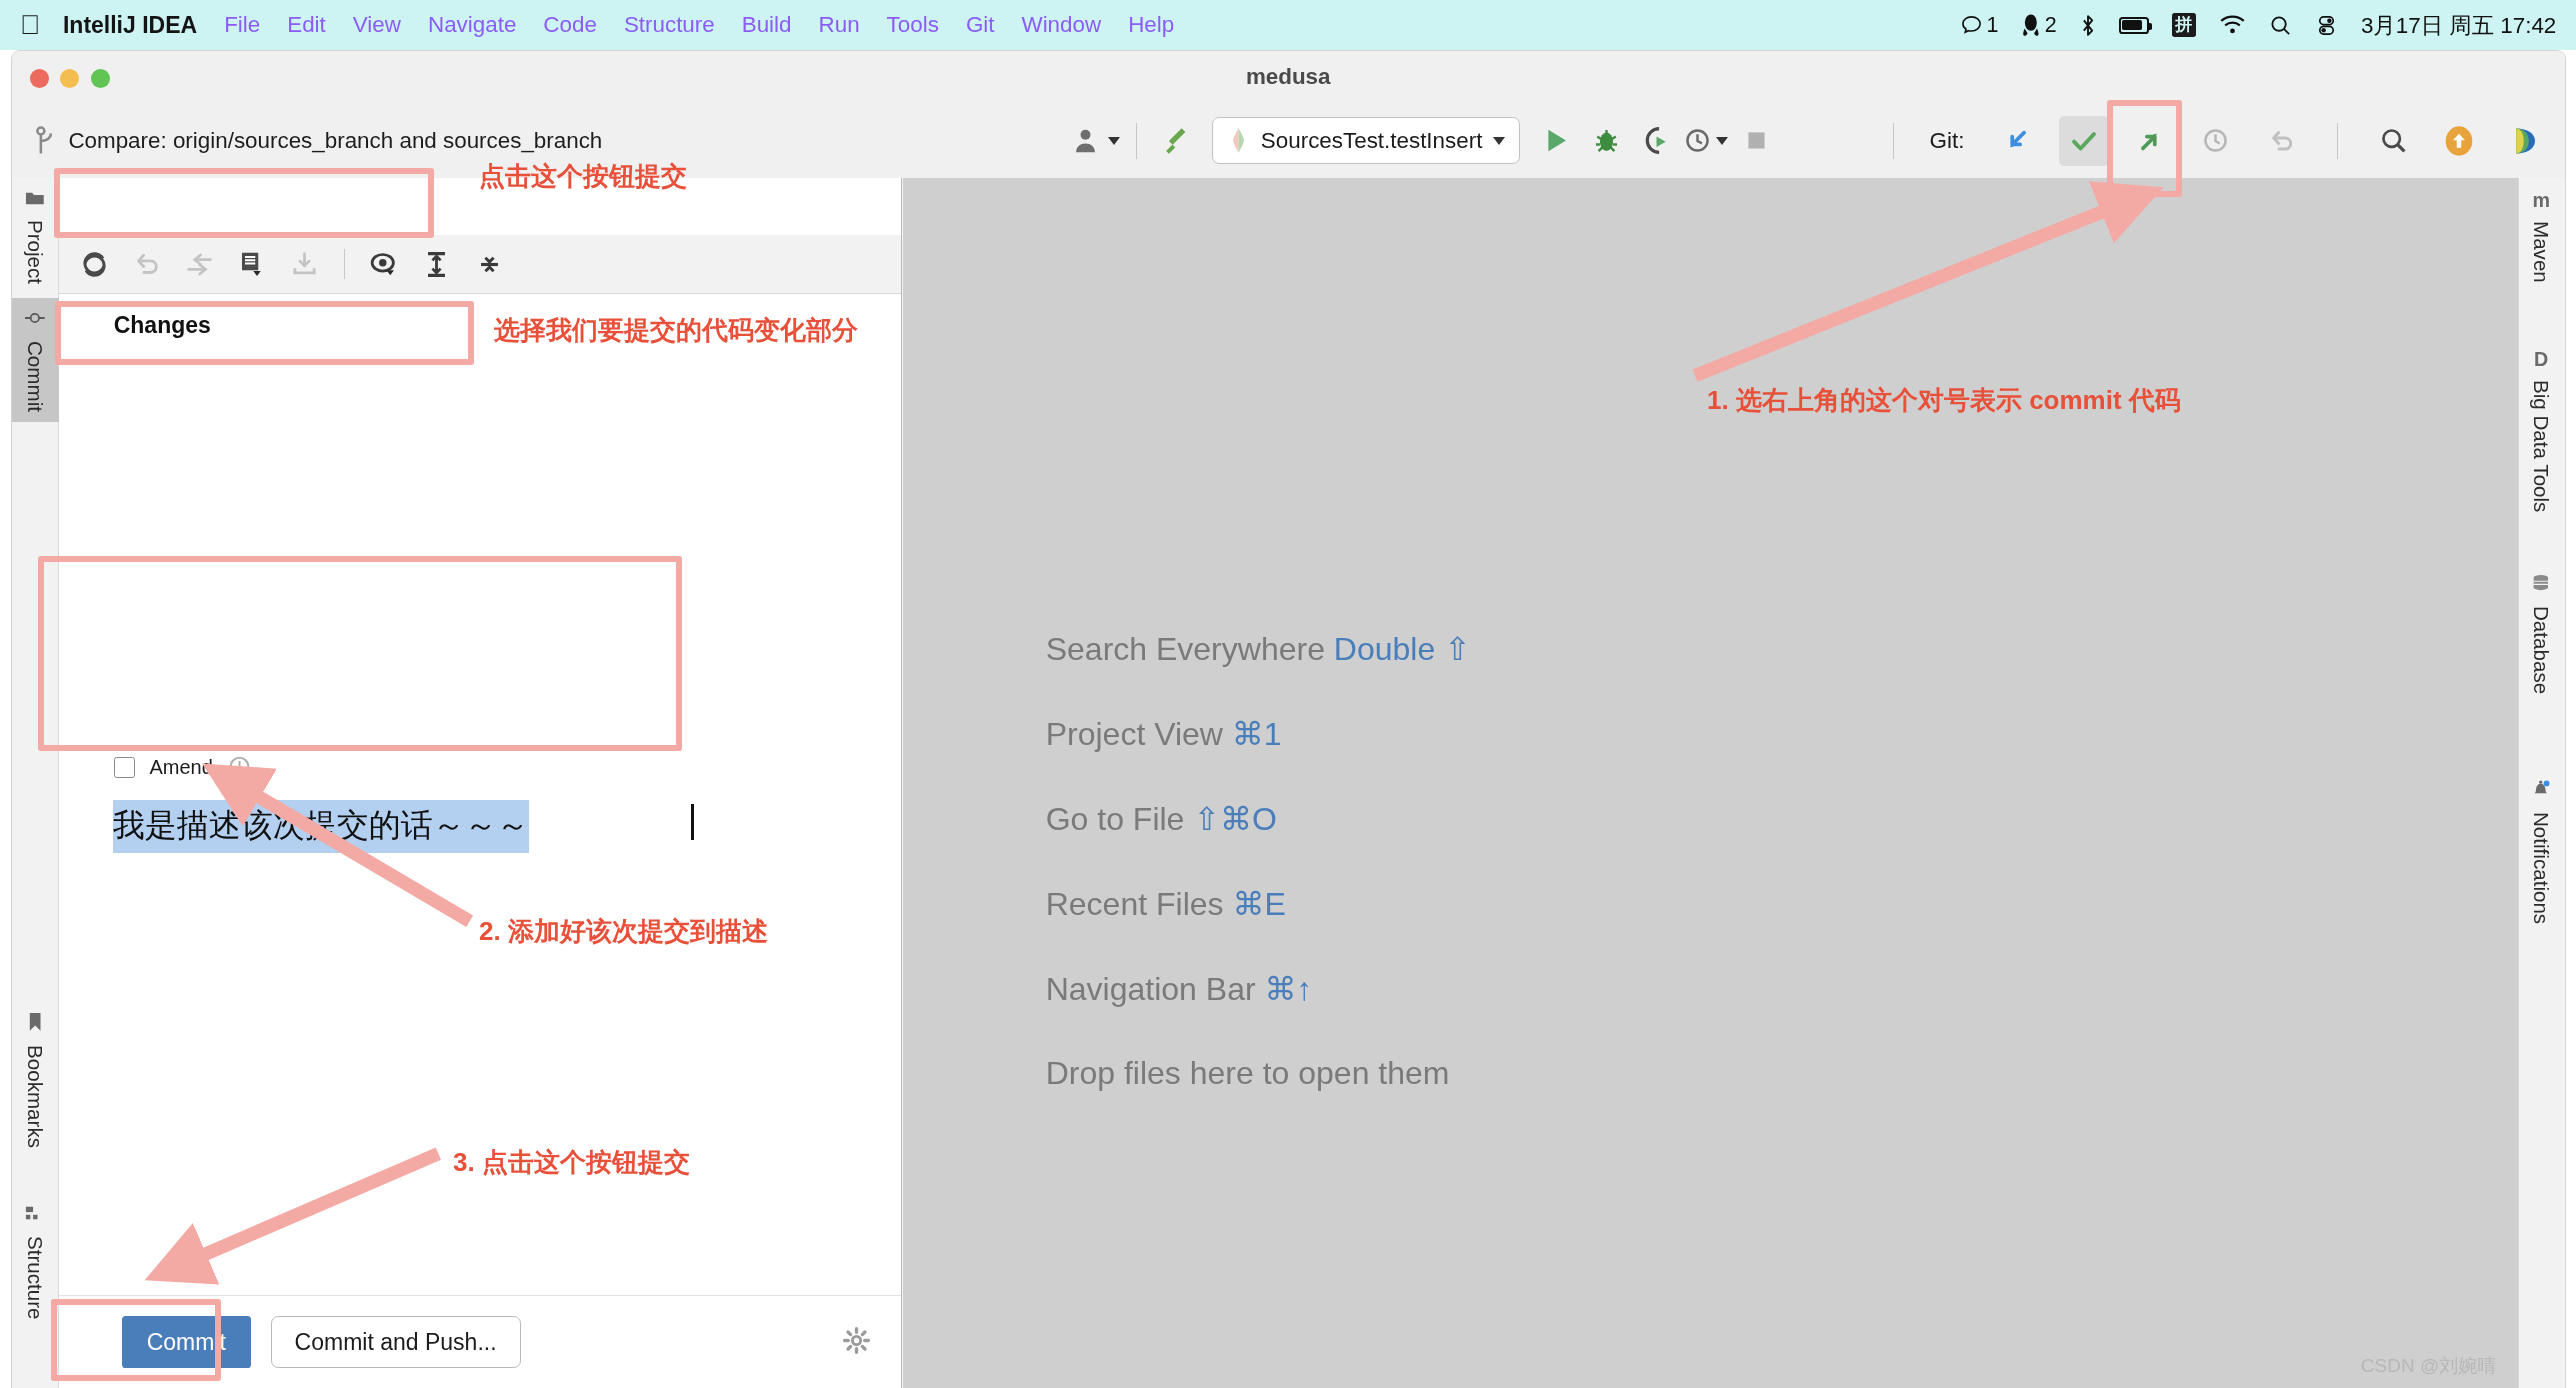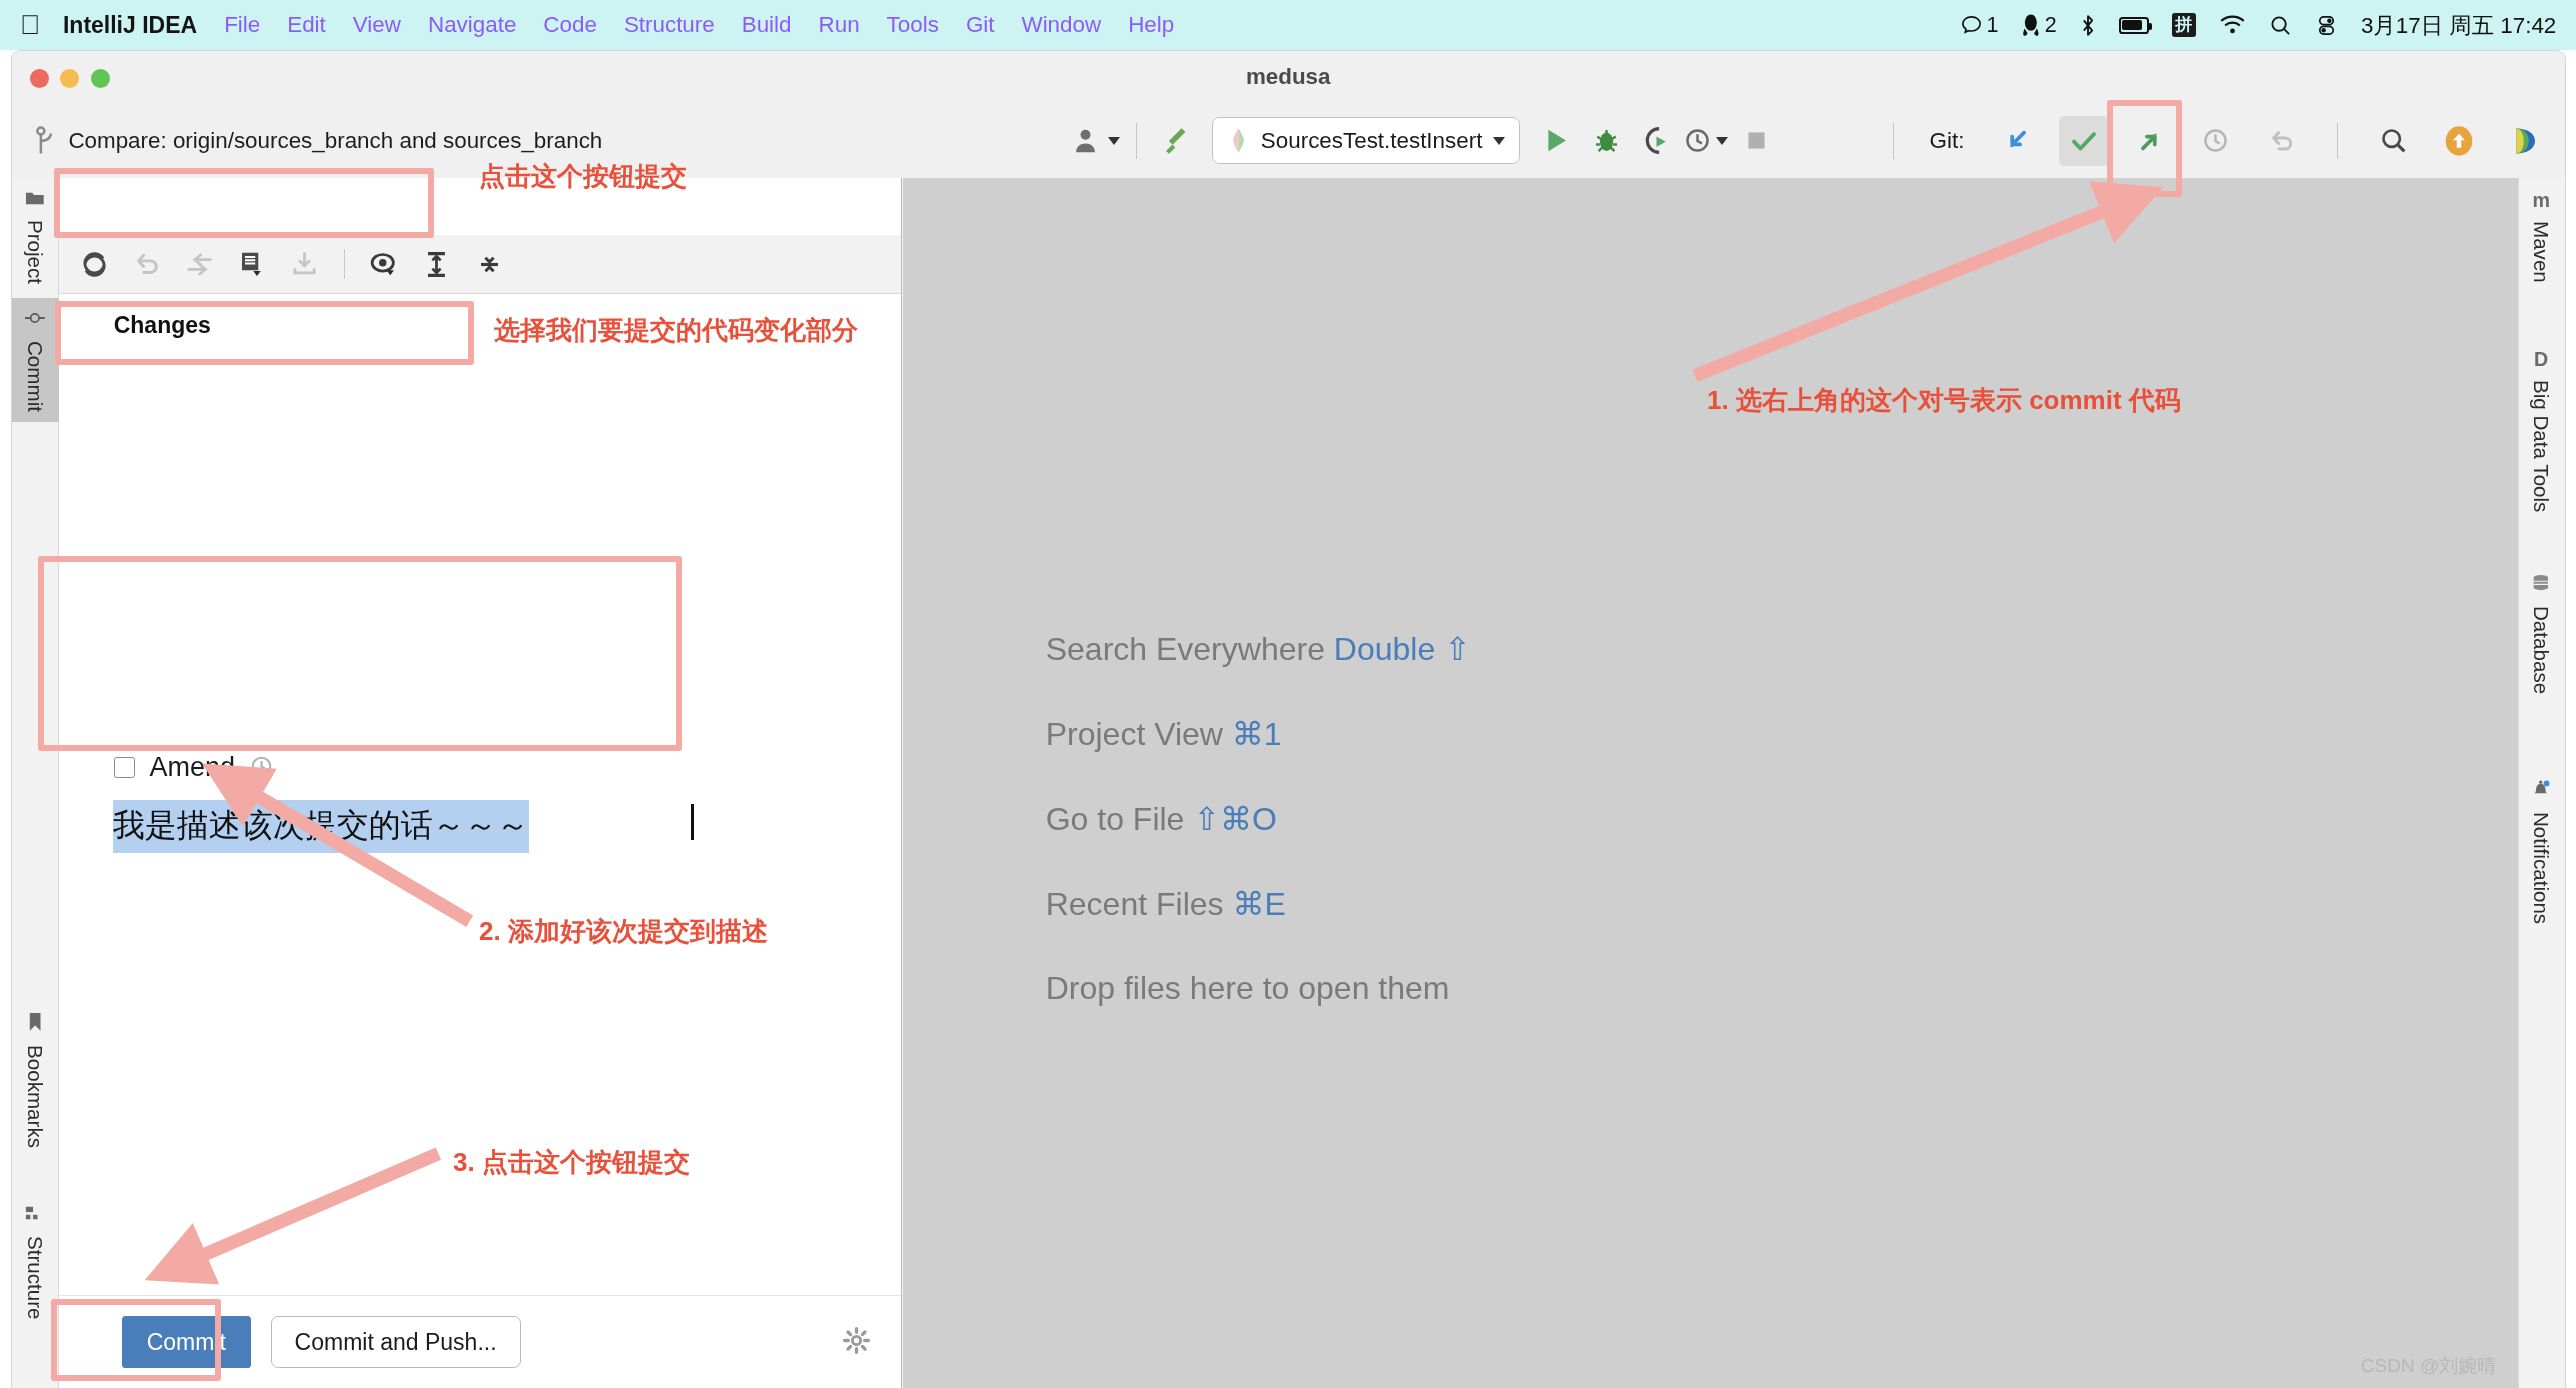--- a/index.html
+++ b/index.html
@@ -119,21 +119,21 @@
     position: absolute; left: 55px; top: 18px;
     font-size: 23px; font-weight: bold; color: #111;
   }
 
   .amend-row {
     position: absolute; left: 0; top: 564px; width: 100%; height: 52px;
     display: flex; align-items: center; gap: 14.3px; padding-left: 55px;
     background: #ffffff; border-bottom: 0.9px solid #dcdcdc;
   }
   .chk { width: 21.5px; height: 21.5px; border: 1.8px solid #8a8a8a; border-radius: 2.7px; background: #fff; }
-  .amend-label { font-size: 27px; color: #1b1b1b; }
+  .amend-label { font-size: 20px; color: #1b1b1b; }
 
   .msg-area {
     position: absolute; left: 0; top: 615px; width: 100%; height: 134px; background: #fff;
   }
   .msg-text {
     position: absolute; left: 54px; top: 7.2px;
     font-size: 32px; color: #111; background: #b4d0f0;
     padding: 3.6px 0 5.4px 0; white-space: nowrap;
   }
   .caret-bar { display:inline-block; width:2.7px; height:36px; background:#111; vertical-align:-5.4px; margin-left:1.8px; }
@@ -531,20 +531,24 @@
           <span class="sc-key">⌘1</span>
         </div>
         <div class="sc-line">
           <span>Go to File</span>
           <span class="sc-key">⇧⌘O</span>
         </div>
         <div class="sc-line">
           <span>Recent Files</span>
           <span class="sc-key">⌘E</span>
         </div>
+        <div class="sc-line">
+          <span>Navigation Bar</span>
+          <span class="sc-key">⌘↑</span>
+        </div>
         <div class="sc-line">Drop files here to open them</div>
       </div>
       <span class="watermark">CSDN @刘婉晴</span>
     </div>
 
     <div class="rightstrip">
       <div class="rvtab" style="top:0;">
         <span class="rvicon">m</span>
         <span>Maven</span>
       </div>

